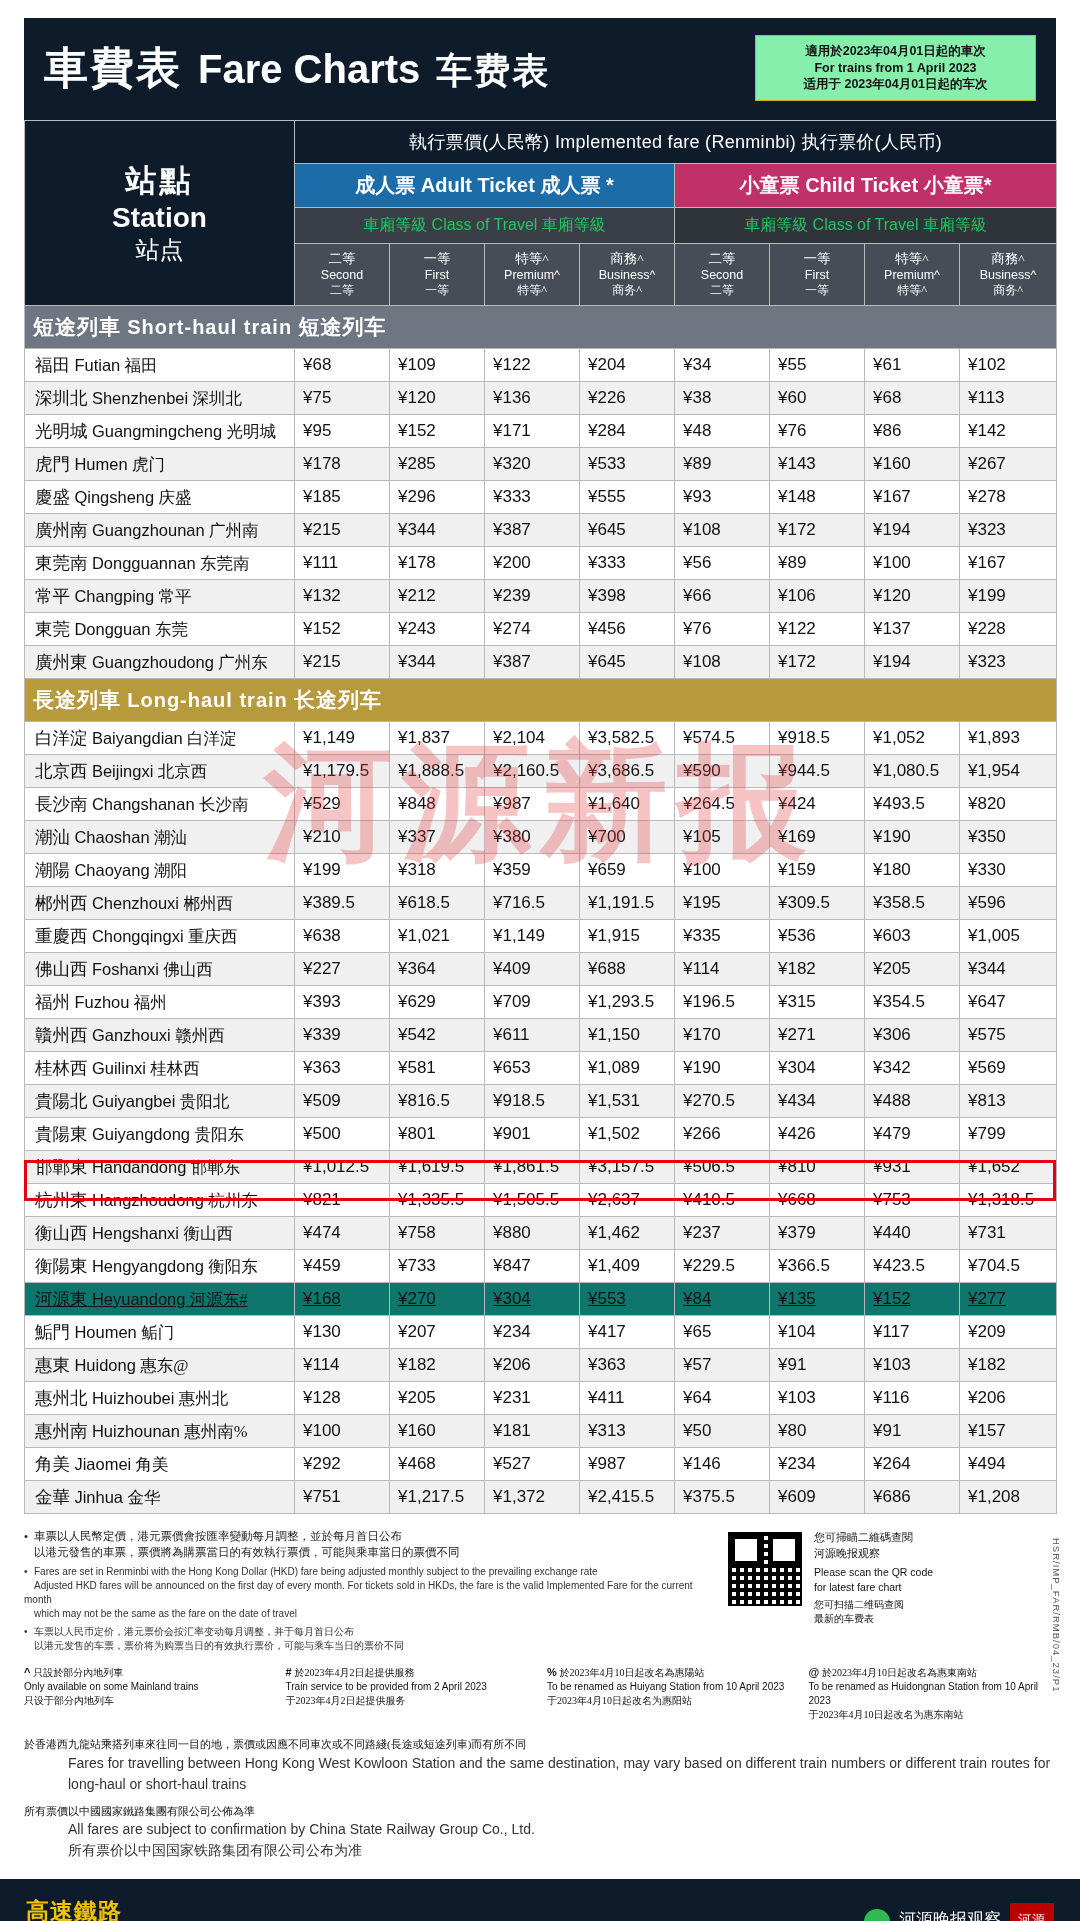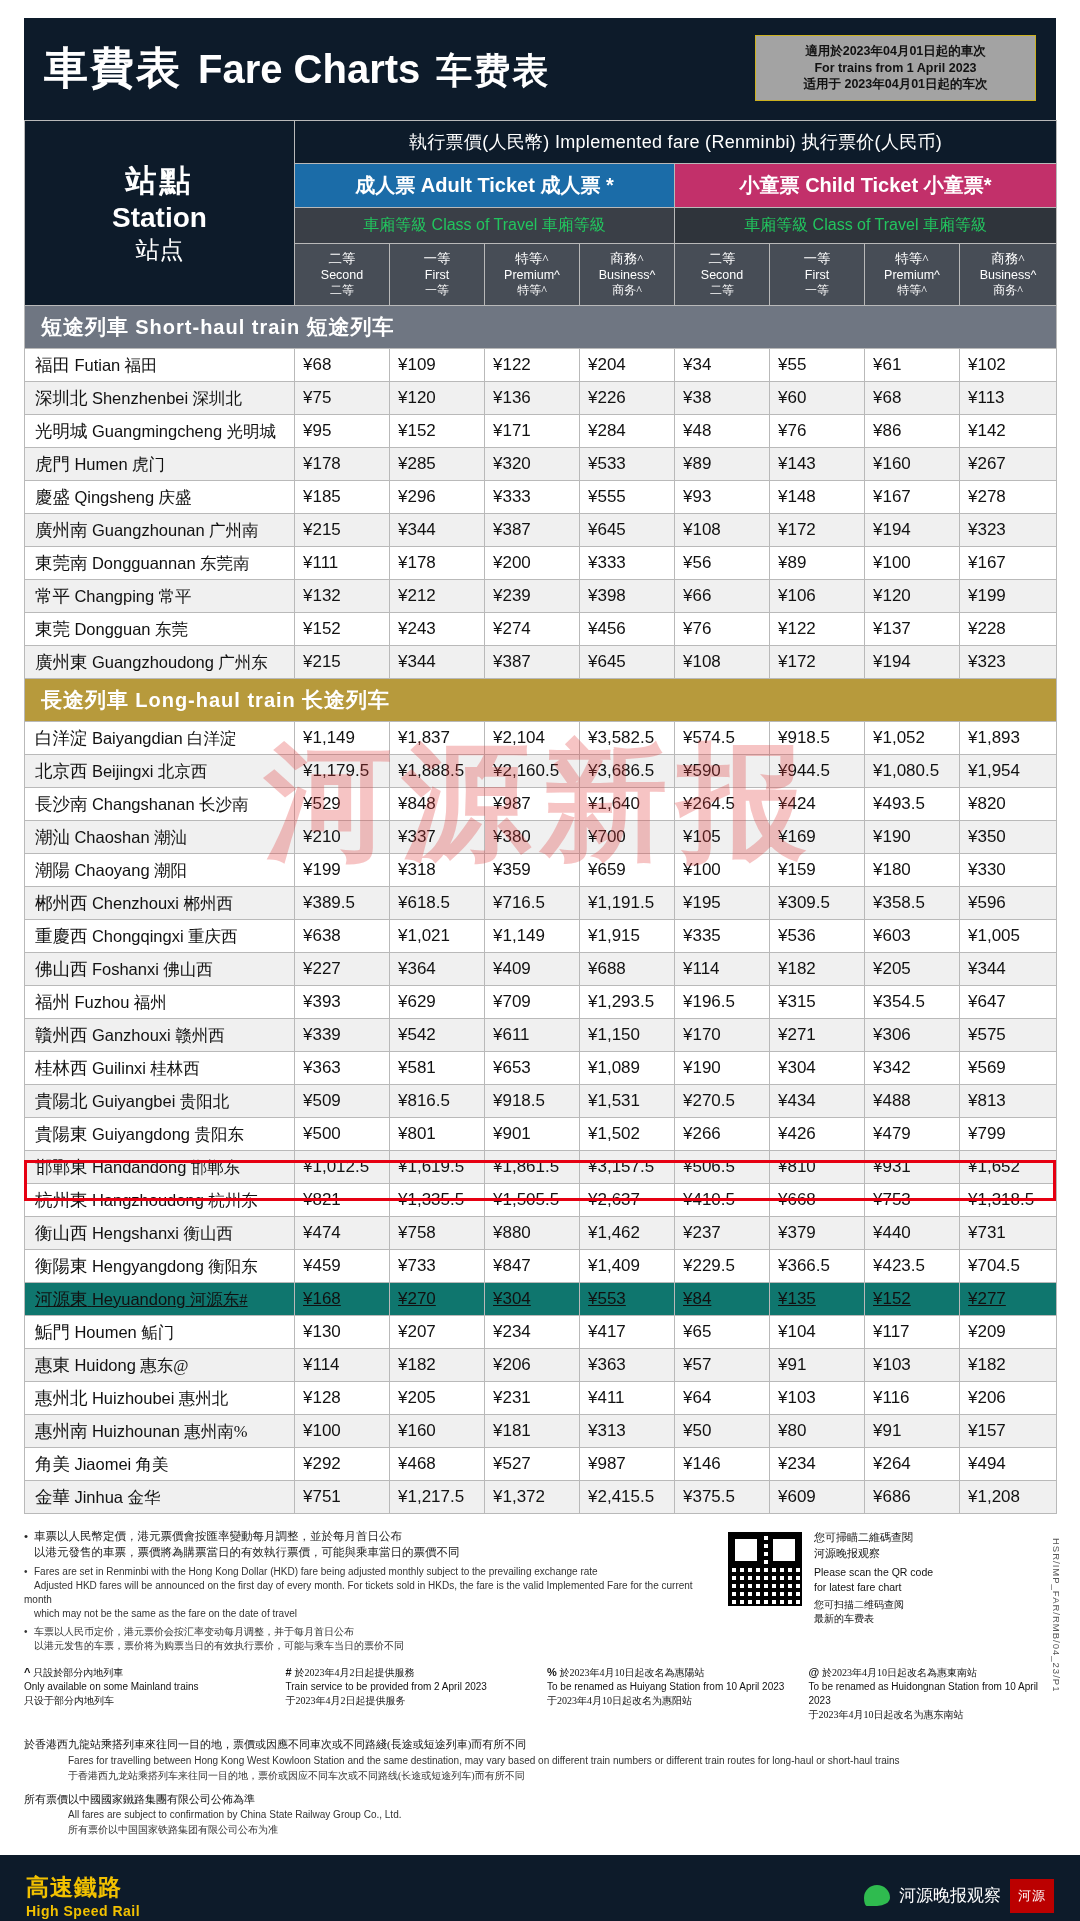--- a/index.html
+++ b/index.html
@@ -18,21 +18,21 @@
     margin:18px 24px 0 24px;
     padding:14px 20px 16px 20px;
     display:flex;align-items:center;justify-content:space-between;
     min-height:72px;
   }
   .hdr-left{display:flex;align-items:baseline;gap:16px;color:#fff;}
   .hdr-zh{font-family:"Liberation Serif",serif;font-size:44px;font-weight:bold;letter-spacing:2px;}
   .hdr-en{font-size:40px;font-weight:bold;letter-spacing:0px;}
   .hdr-zh2{font-family:"Liberation Serif",serif;font-size:36px;font-weight:bold;letter-spacing:2px;}
   .hdr-badge{
-    background:#a3a3a3;color:#111;border:1px solid #cbb120;
+    background:#86efac;color:#111;border:1px solid #cbb120;
     padding:7px 12px;text-align:center;line-height:1.35;
     font-size:12.5px;font-weight:bold;min-width:255px;
   }
   .hdr-badge div{white-space:nowrap;}
 
   
   .fare-table{
     margin:0 24px;
     border-collapse:collapse;
     width:1032px;
@@ -58,21 +58,21 @@
   .classrow{background:#3a3f47;color:#22c55e;text-align:center;font-size:16px;padding:7px 0;}
   .classrow.dark{background:#2f343b;}
   .clscell{
     background:#474d56;color:#fff;text-align:center;font-size:12.5px;line-height:1.28;padding:6px 1px;
   }
   .clscell .l1{font-family:"Liberation Serif",serif;font-size:13.5px;}
   .clscell .l2{font-size:12.5px;}
   .clscell .l3{font-family:"Liberation Serif",serif;font-size:12px;}
 
   .section-bar td{
-    padding:7px 16px;font-size:21px;font-weight:bold;color:#fff;
+    padding:7px 8px;font-size:21px;font-weight:bold;color:#fff;
     font-family:"Liberation Serif",serif;letter-spacing:1px;
   }
   .sec-short td{background:#6f7682;}
   .sec-long td{background:#b79a3c;}
   .sec-bar-en{font-family:"Liberation Sans",sans-serif;font-size:20px;}
 
   .st{
     padding:4px 10px;font-size:17.5px;white-space:nowrap;overflow:hidden;
     font-family:"Liberation Serif",serif;
   }
@@ -132,21 +132,21 @@
     writing-mode:vertical-rl;font-size:9.5px;color:#555;letter-spacing:1px;
   }
 
   .legend{margin:12px 24px 0 24px;display:flex;gap:14px;font-size:10px;line-height:1.4;}
   .legend .col{flex:1;}
   .legend b{font-size:11px;}
   .legend .zh{font-family:"Liberation Serif",serif;}
 
   .tail{margin:14px 24px 0 24px;font-size:11px;line-height:1.5;}
   .tail .zh{font-family:"Liberation Serif",serif;}
-  .tail .sm{font-size:10px;color:#333;padding-left:44px;}
+  .tail .sm{font-size:14px;color:#333;padding-left:44px;}
 
   
   .bottom{
     margin-top:18px;height:81px;background:#0d1b2a;display:flex;align-items:center;
     justify-content:space-between;padding:0 26px;
   }
   .brand{display:flex;align-items:center;gap:10px;}
   .brand .zh{font-family:"Liberation Serif",serif;color:#f2c100;font-size:23px;font-weight:bold;letter-spacing:1px;}
   .brand .en{color:#f2c100;font-size:14px;font-weight:bold;display:block;letter-spacing:.5px;}
   .wechat{display:flex;align-items:center;gap:9px;text-align:right;}
@@ -681,21 +681,20 @@
     <div class="col">
       <div><b>@</b> <span class="zh">於2023年4月10日起改名為惠東南站</span></div>
       <div>To be renamed as Huidongnan Station from 10 April 2023</div>
       <div class="zh">于2023年4月10日起改名为惠东南站</div>
     </div>
   </div>
 
   <div class="tail">
     <div class="zh">於香港西九龍站乘搭列車來往同一目的地，票價或因應不同車次或不同路綫(長途或短途列車)而有所不同</div>
     <div class="sm">Fares for travelling between Hong Kong West Kowloon Station and the same destination, may vary based on different train numbers or different train routes for long-haul or short-haul trains</div>
-    <div class="zh sm">于香港西九龙站乘搭列车来往同一目的地，票价或因应不同车次或不同路线(长途或短途列车)而有所不同</div>
     <div class="zh" style="margin-top:8px">所有票價以中國國家鐵路集團有限公司公佈為準</div>
     <div class="sm">All fares are subject to confirmation by China State Railway Group Co., Ltd.</div>
     <div class="zh sm">所有票价以中国国家铁路集团有限公司公布为准</div>
   </div>
 
   <div class="bottom">
     <div class="brand">
       <div>
         <span class="zh">高速鐵路</span>
         <span class="en">High Speed Rail</span>

